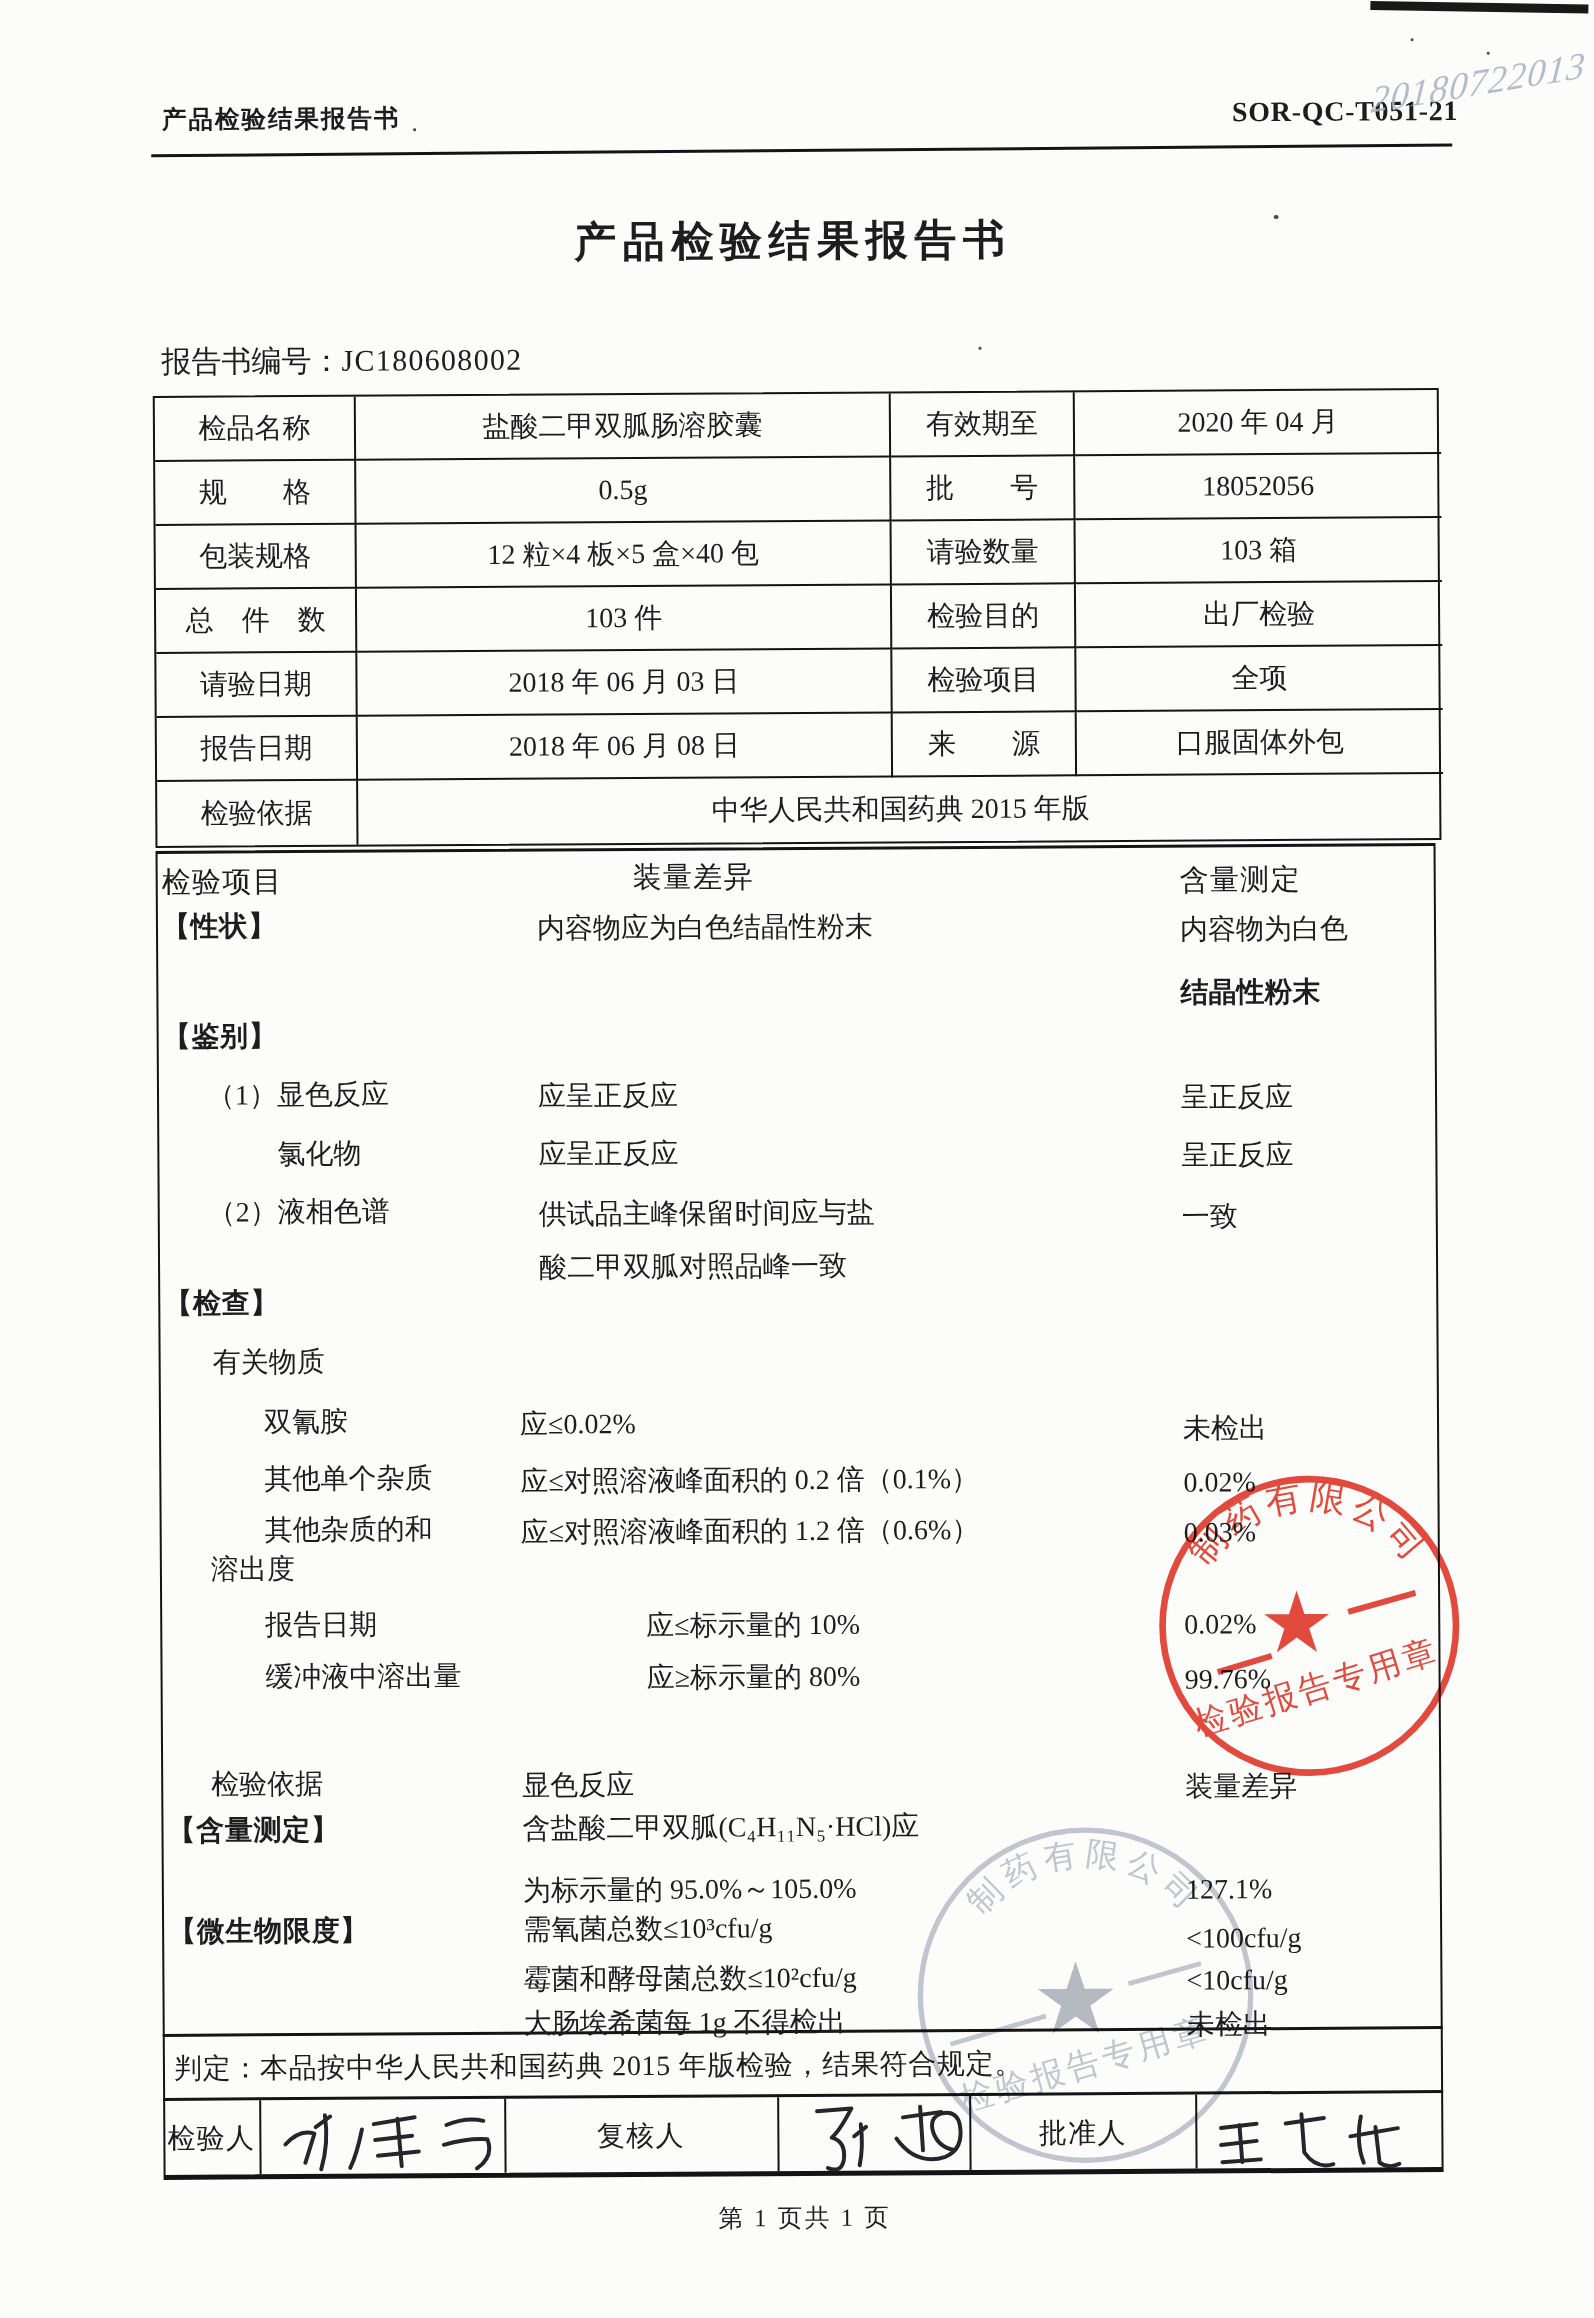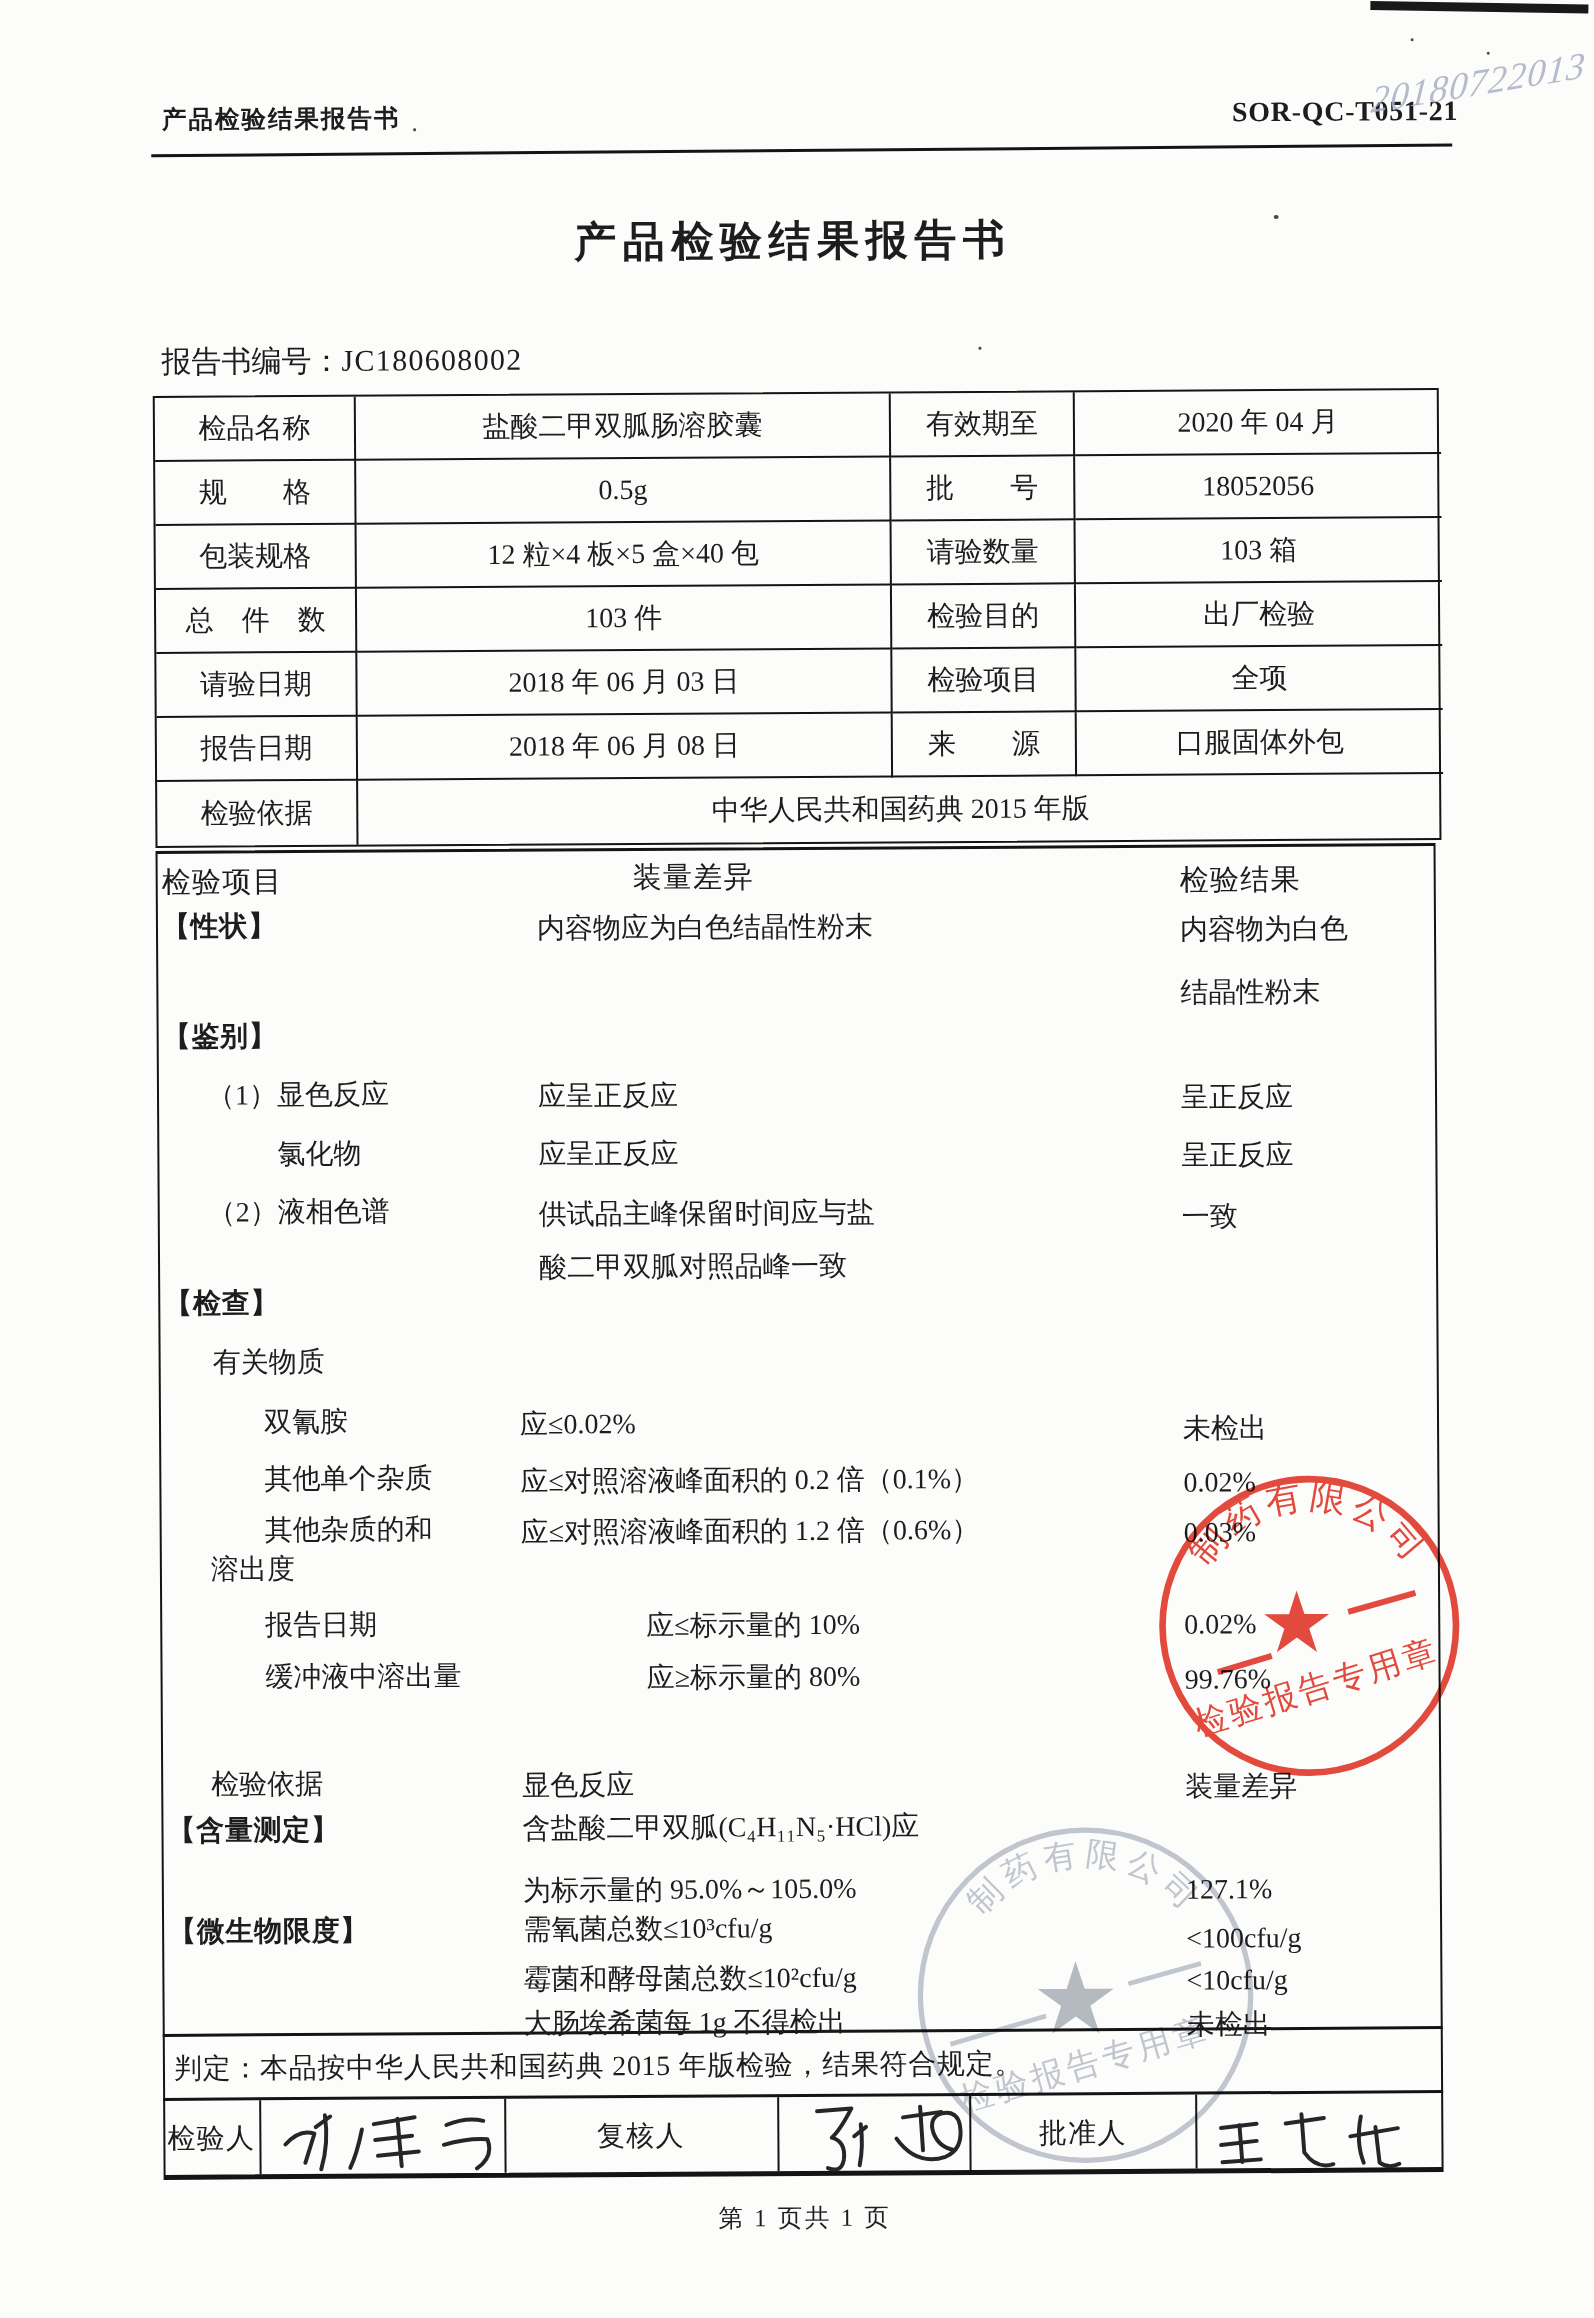--- a/index.html
+++ b/index.html
@@ -111,27 +111,27 @@
       <div class="cell  last-row">检验依据</div>
       <div class="cell span3 last-col last-row">中华人民共和国药典 2015 年版</div>
     </div>
 
   <div id="lower-block"></div>
   <div class="hline" style="top:2030px;height:3.3px;"></div>
   <div class="hline" style="top:2094px;height:3.3px;"></div>
 
   <div class="d-txt d-hdr" style="left:162px;top:859px;">检验项目</div>
   <div class="d-txt d-hdr" style="left:633px;top:857px;">装量差异</div>
-  <div class="d-txt d-hdr" style="left:1180px;top:863px;">检验结果</div>
+  <div class="d-txt d-hdr" style="left:1180px;top:863px;">含量测定</div>
 
   <div id="details-rows">
       <div class="d-txt d-sec" style="left: 162px; top: 904px;">【性状】</div>
       <div class="d-txt " style="left: 537px; top: 908px;">内容物应为白色结晶性粉末</div>
       <div class="d-txt " style="left: 1180px; top: 913px;">内容物为白色</div>
-      <div class="d-txt " style="left: 1180px; top: 976px;">结晶性粉末</div>
+      <div class="d-txt " style="left: 1180px; top: 976px; font-weight: bold;">结晶性粉末</div>
       <div class="d-txt d-sec" style="left: 162px; top: 1014px;">【鉴别】</div>
       <div class="d-txt " style="left: 206px; top: 1073px;">（1）显色反应</div>
       <div class="d-txt " style="left: 537px; top: 1076px;">应呈正反应</div>
       <div class="d-txt " style="left: 1180px; top: 1081px;">呈正反应</div>
       <div class="d-txt " style="left: 276px; top: 1132px;">氯化物</div>
       <div class="d-txt " style="left: 537px; top: 1134px;">应呈正反应</div>
       <div class="d-txt " style="left: 1180px; top: 1139px;">呈正反应</div>
       <div class="d-txt " style="left: 206px; top: 1190px;">（2）液相色谱</div>
       <div class="d-txt " style="left: 537px; top: 1194px;">供试品主峰保留时间应与盐</div>
       <div class="d-txt " style="left: 537px; top: 1247px;">酸二甲双胍对照品峰一致</div>

